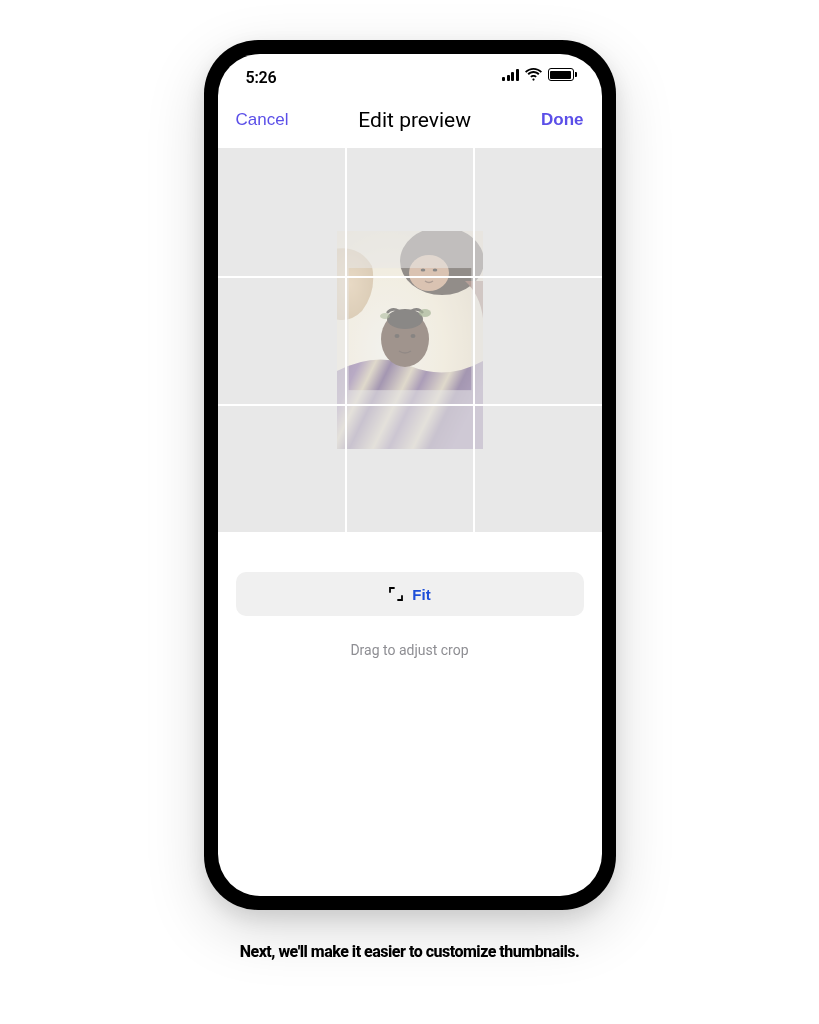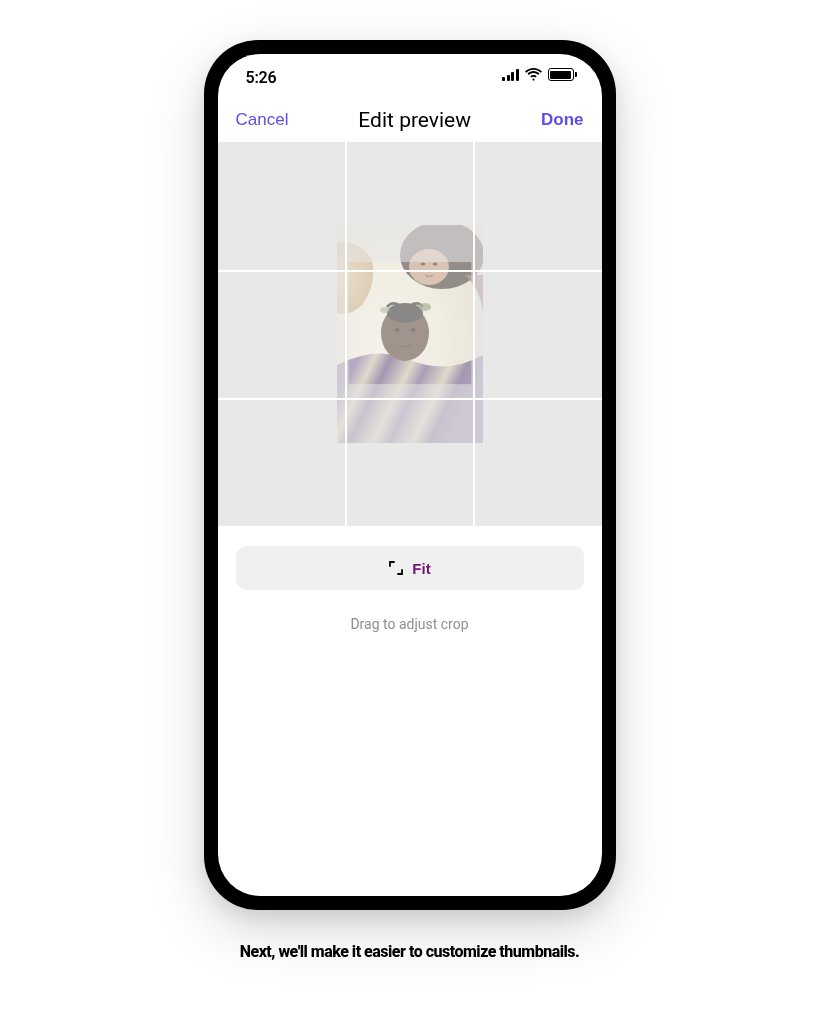--- a/index.html
+++ b/index.html
@@ -107,21 +107,21 @@
       width: 2px;
       height: 5px;
       background: #000;
       border-radius: 0 1px 1px 0;
     }
     
     .nav-bar {
       display: flex;
       justify-content: space-between;
       align-items: center;
-      padding: 10px 18px 10px 18px;
+      padding: 10px 18px 16px 18px;
     }
     
     .nav-button {
       color: #5b4fe8;
       font-size: 17px;
       font-weight: 400;
       background: none;
       border: none;
       cursor: pointer;
     }
@@ -191,21 +191,22 @@
       align-items: center;
       justify-content: center;
       gap: 8px;
       font-size: 15px;
       font-weight: 600;
       cursor: pointer;
     }
     
     .control-button.fit {
       background: #f0f0f0;
-      color: #701a75;
+      color: #1d4ed8;
+      margin-top: 20px;
     }
     
     .control-button.background {
       background: #fff;
       color: #c7c7cc;
     }
     
     .fit-icon svg {
       width: 16px;
       height: 16px;

